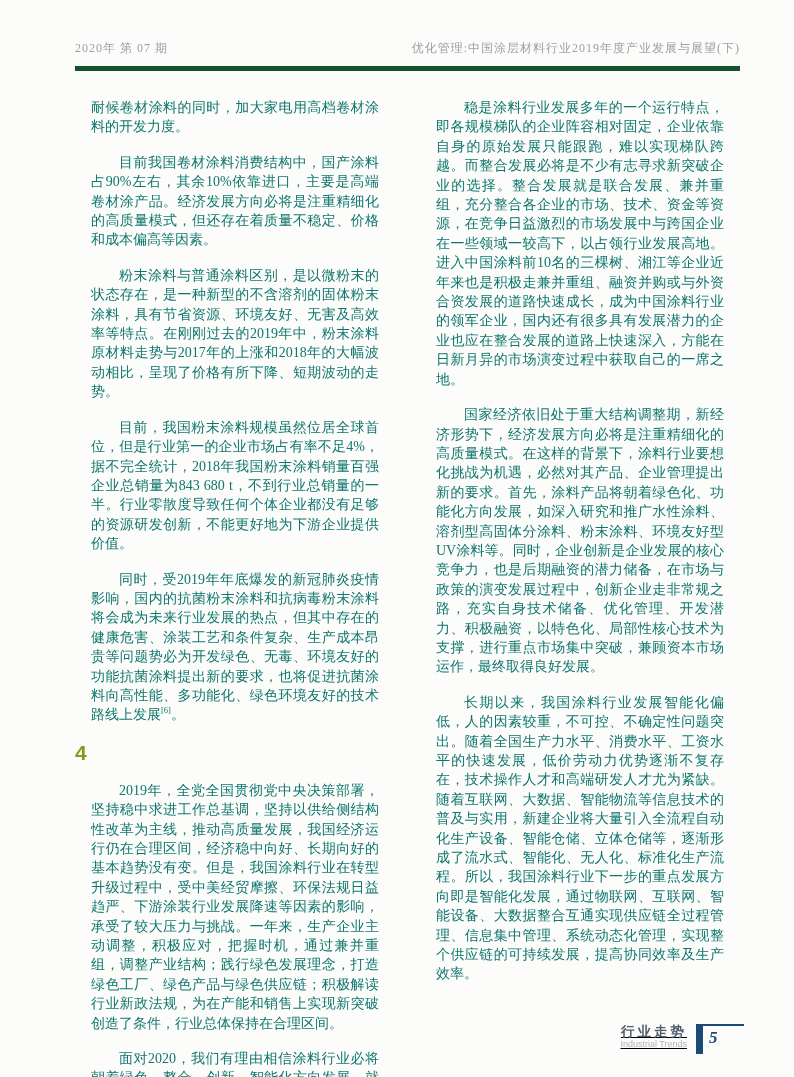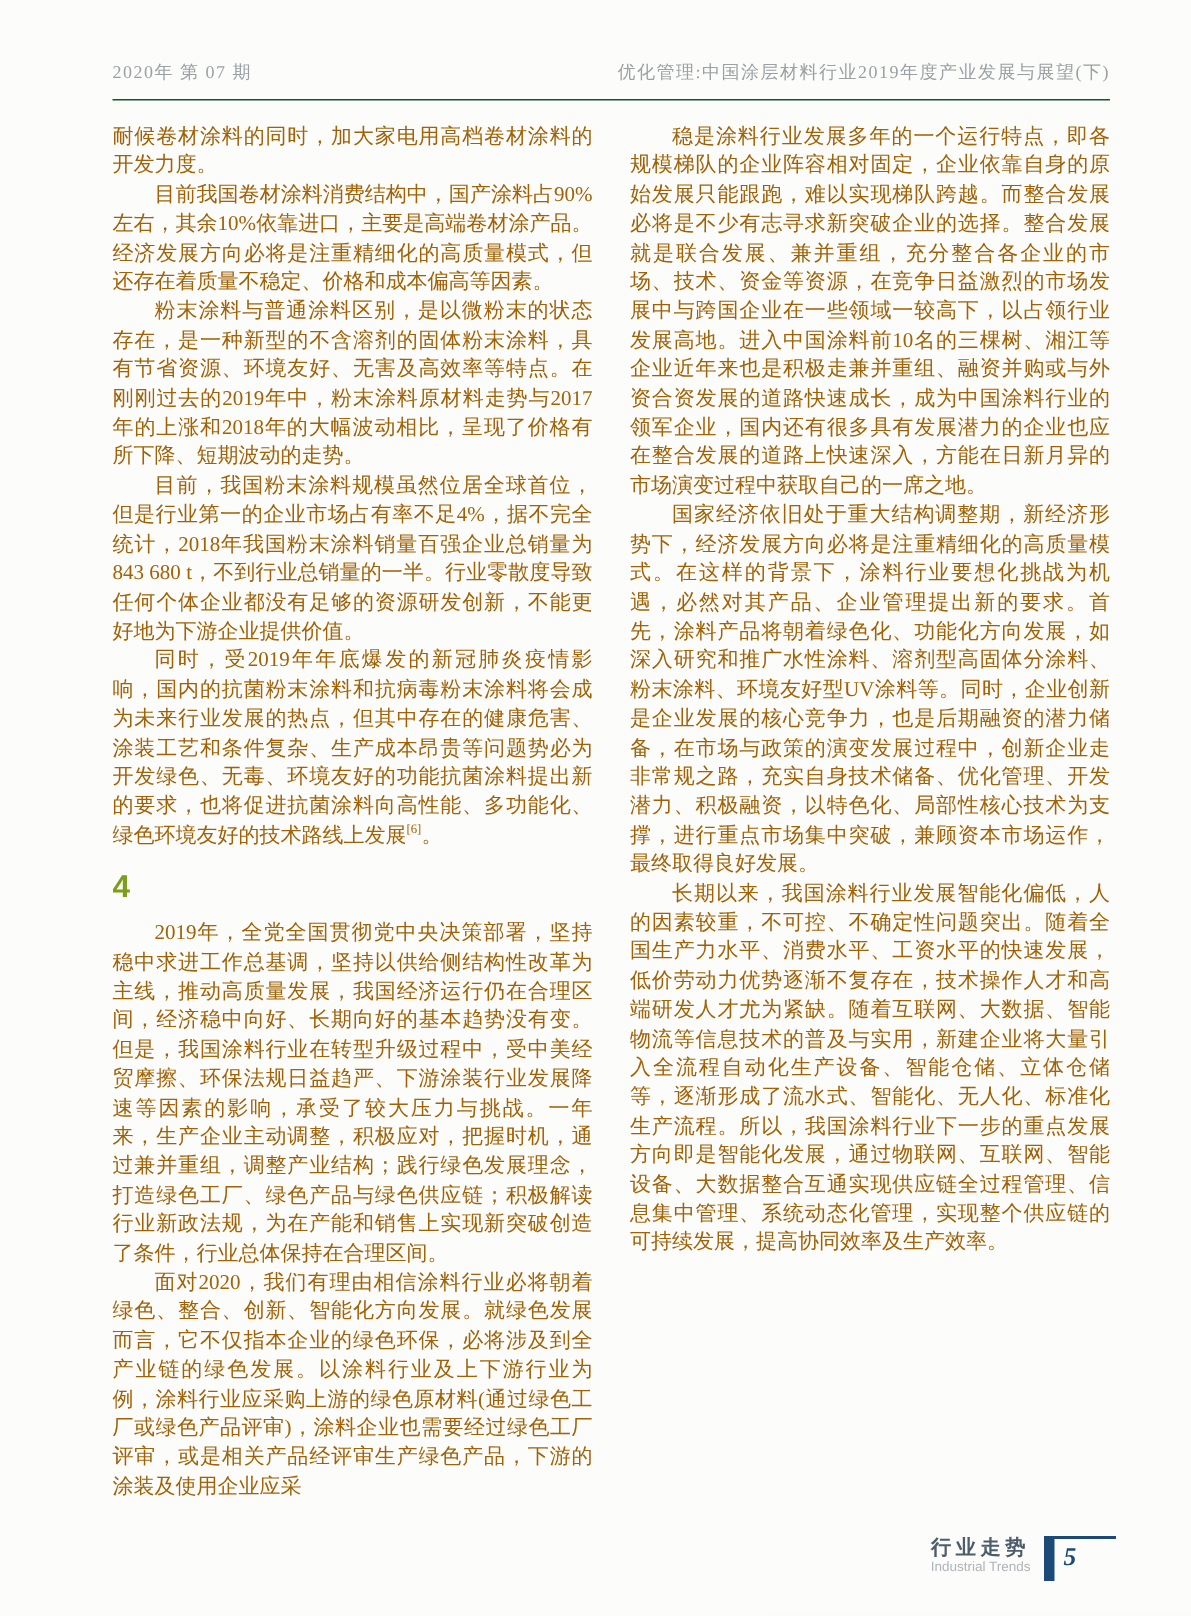--- a/index.html
+++ b/index.html
@@ -15,34 +15,34 @@
     box-sizing:border-box;
     overflow:hidden;
   }
   
   .header{
     position:absolute;left:75px;right:54px;top:40px;
     display:flex;justify-content:space-between;align-items:flex-end;
     font-size:12px;color:#9aa0a4;
     letter-spacing:1px;
     padding-bottom:9px;
-    border-bottom:1px solid #14532d;
+    border-bottom:5px solid #14532d;
     font-family:"Liberation Serif","DejaVu Serif",serif;
   }
   
   .columns{
     position:absolute;left:75px;top:82px;width:665px;
     display:flex;gap:25px;
   }
   .col{width:320px;}
   .col p{
-    margin:0;
+    margin:16px;
     font-size:14px;
     line-height:19.4px;
-    color:#a16207;
+    color:#0f766e;
     text-align:justify;
     text-justify:inter-ideograph;
   }
   .col p.indent{text-indent:2em;}
   .sup{
     font-size:8.5px;
     vertical-align:super;
     line-height:0;
   }
   h3.sec3{
@@ -61,21 +61,21 @@
     font-weight:bold;
     display:flex;align-items:baseline;gap:18px;
     font-family:"Liberation Sans","DejaVu Sans",sans-serif;
     letter-spacing:0.5px;
   }
   
   .footer{
     position:absolute;right:50px;top:1024px;
     display:flex;align-items:flex-start;gap:9px;
   }
-  .footer-labels{text-align:center;}
+  .footer-labels{text-align:right;text-decoration:underline;}
   .footer-labels .cn{
     font-size:13.5px;font-weight:bold;color:#4e5d6b;
     letter-spacing:3px;
     font-family:"Liberation Sans","DejaVu Sans",sans-serif;
     line-height:15px;
   }
   .footer-labels .en{
     font-size:9px;color:#aeb4ba;
     font-family:"Liberation Sans","DejaVu Sans",sans-serif;
     line-height:11px;

